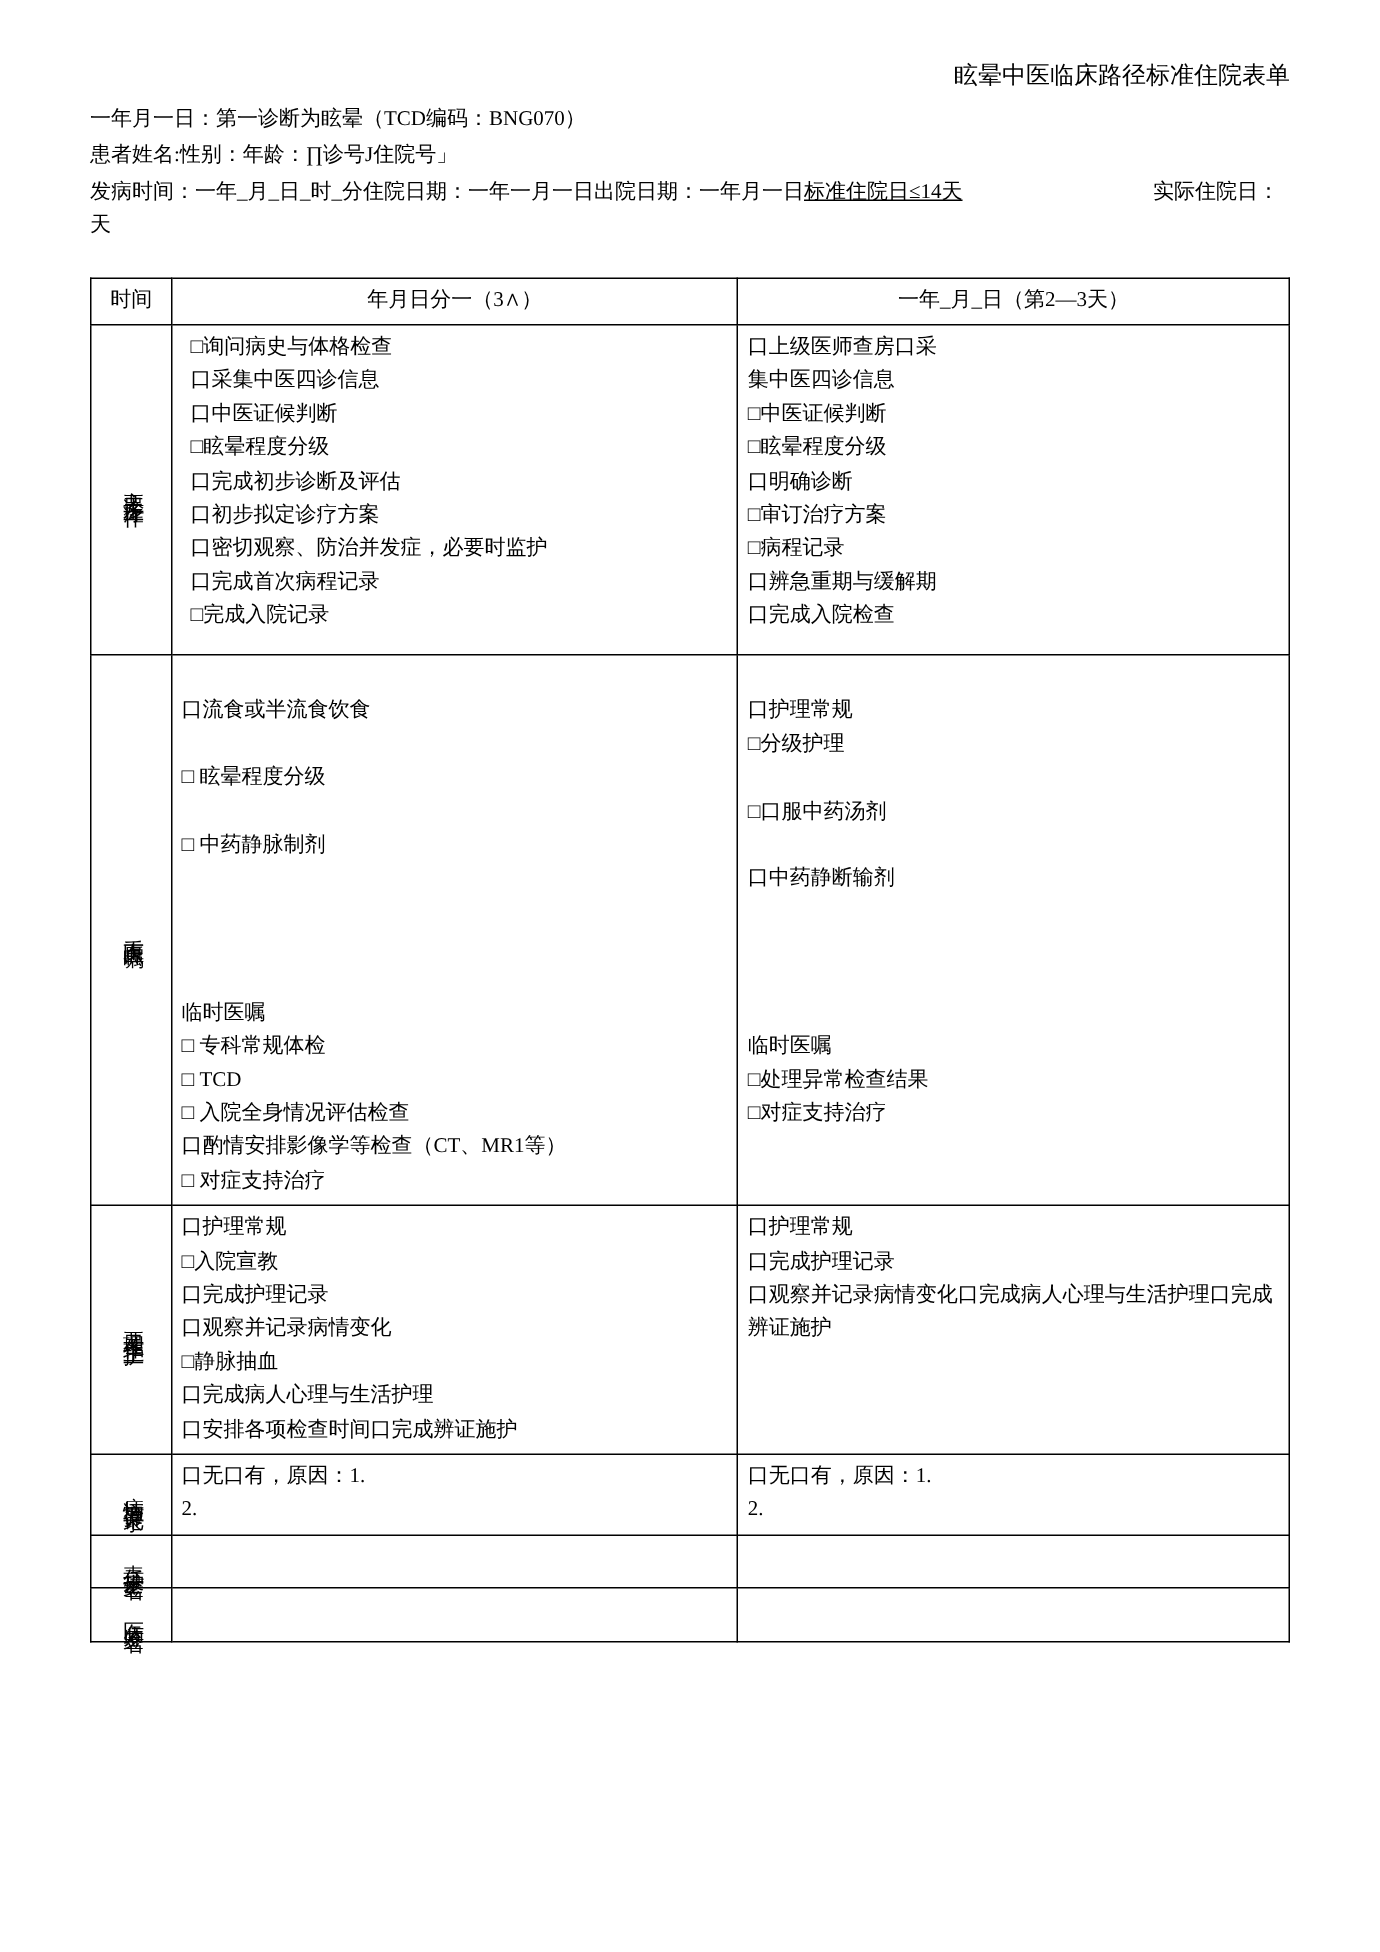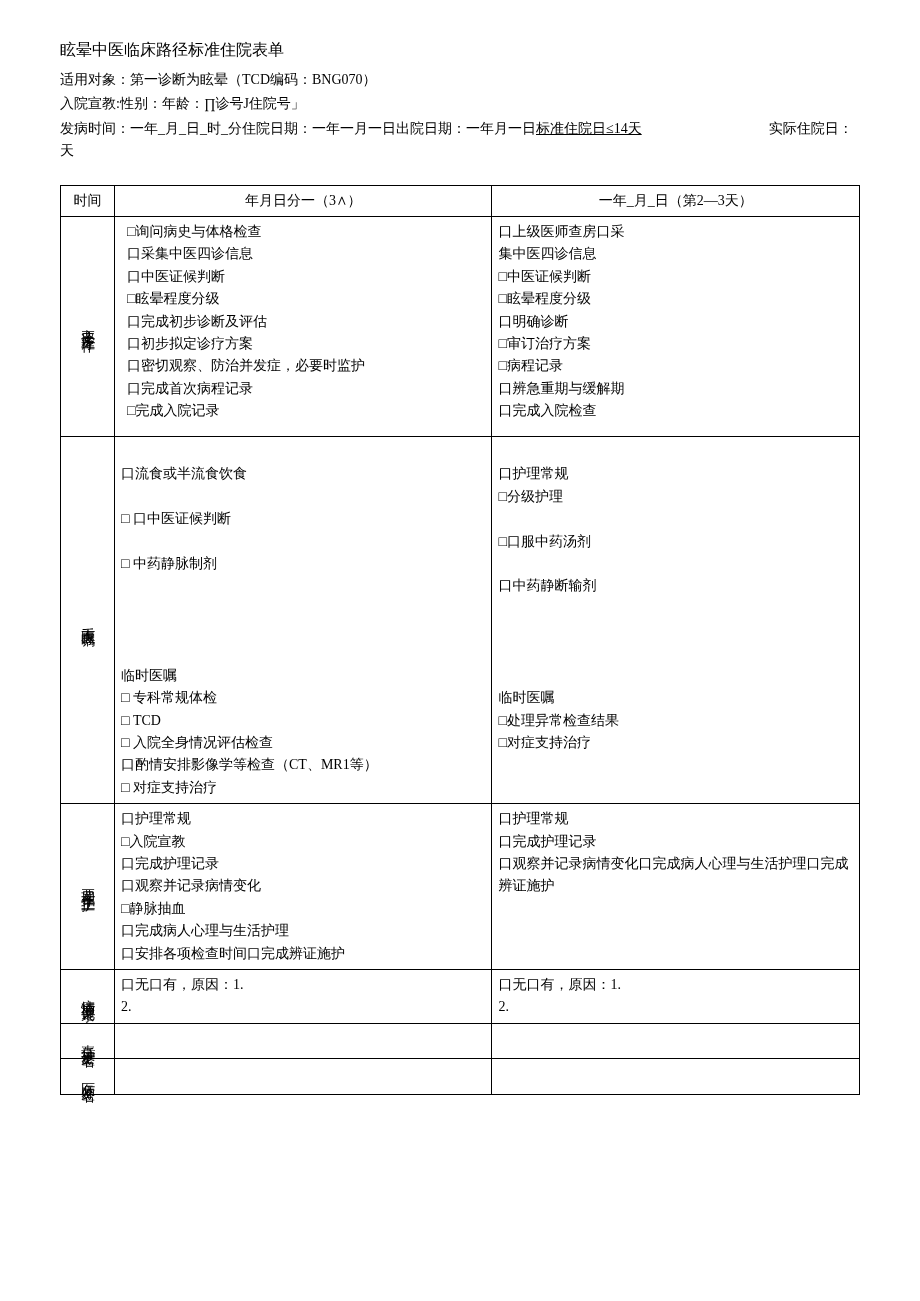--- a/index.html
+++ b/index.html
@@ -6,21 +6,21 @@
   body {
     margin: 0;
     padding: 40px 60px;
     font-family: "SimSun", "宋体", serif;
     font-size: 14px;
     color: #000;
     background: #fff;
     width: 920px;
   }
   .title {
-    text-align: left;
+    text-align: right;
     font-size: 16px;
     margin-bottom: 8px;
   }
   .header-line {
     margin: 2px 0;
     line-height: 1.6;
   }
   .u { text-decoration: underline; margin-top: 18px; }
   table {
     border-collapse: collapse;
@@ -54,22 +54,22 @@
   .col-header { text-align: center; }
   .col2 { width: 46%; }
   .empty-sign { height: 34px; }
   .truncated { overflow: hidden; }
 </style>
 </head>
 <body>
 
 <div class="title">眩晕中医临床路径标准住院表单</div>
 
-<div class="header-line">适用对象：第一诊断为眩晕（TCD编码：BNG070）</div>
-<div class="header-line">入院宣教:性别：年龄：∏诊号J住院号」</div>
+<div class="header-line">一年月一日：第一诊断为眩晕（TCD编码：BNG070）</div>
+<div class="header-line">患者姓名:性别：年龄：∏诊号J住院号」</div>
 <div class="header-line">
   <span>发病时间：一年_月_日_时_分住院日期：一年一月一日出院日期：一年月一日</span><span class="u">标准住院日≤14天</span>
   <span style="display:inline-block; width:120px;"></span>
   <span>实际住院日：   天</span>
 </div>
 
 <table>
   <colgroup>
     <col class="time-label">
     <col>
@@ -103,21 +103,21 @@
 □病程记录
 口辨急重期与缓解期
 口完成入院检查</td>
   </tr>
 
   <tr>
     <td class="label-cell"><span>重点医嘱</span></td>
     <td style="white-space: pre-wrap;">
 口流食或半流食饮食
 
-□ 口中医证候判断
+□ 眩晕程度分级
 
 □ 中药静脉制剂
 
 
 
 
 临时医嘱
 □ 专科常规体检
 □ TCD
 □ 入院全身情况评估检查

